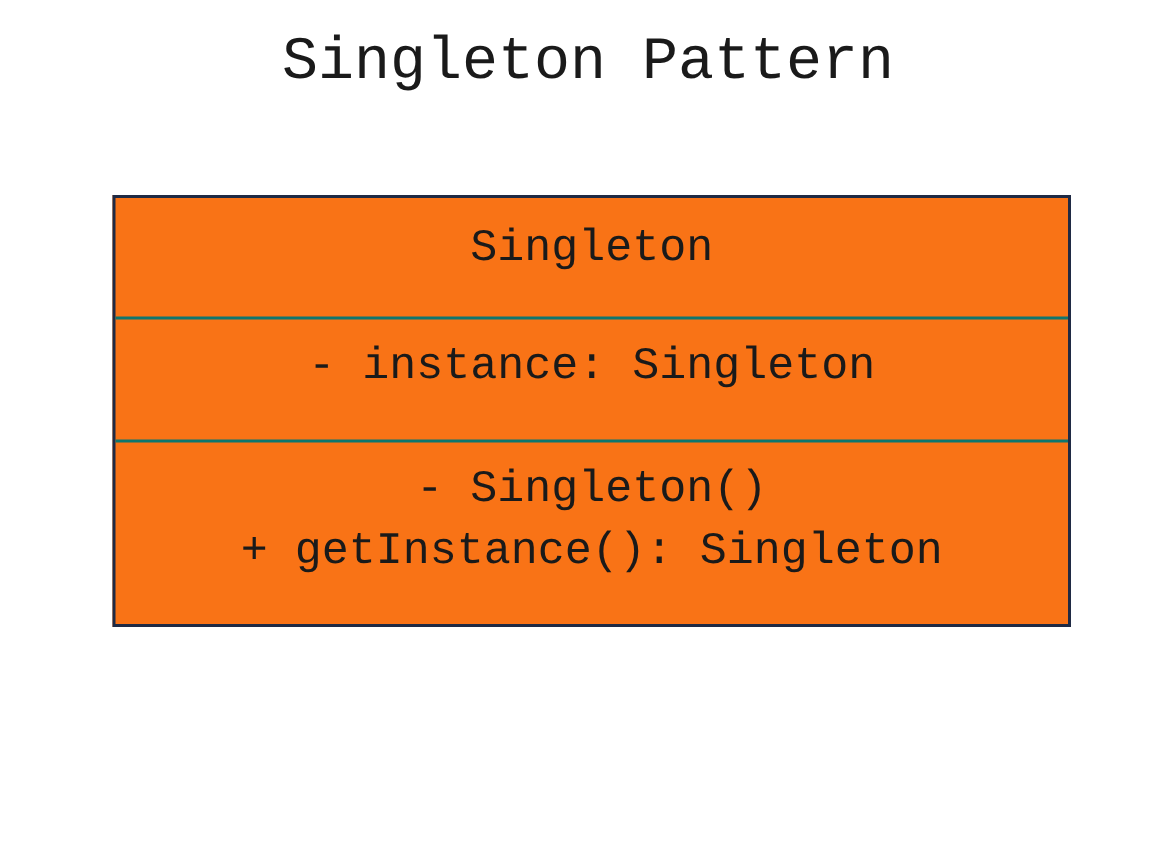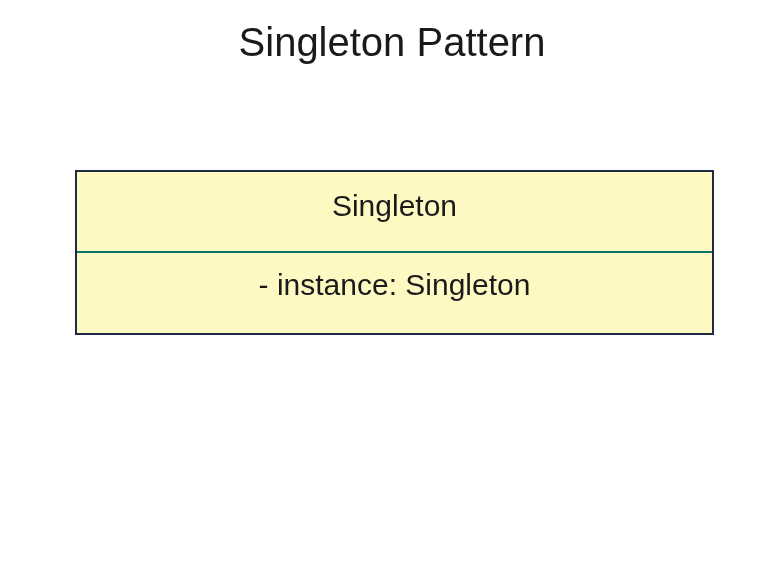--- a/index.html
+++ b/index.html
@@ -8,38 +8,38 @@
     width: 784px;
     height: 570px;
     background: #ffffff;
     font-family: "Segoe UI", Arial, sans-serif;
     color: #1a1a1a;
   }
   .canvas {
     width: 784px;
     height: 509px;
     position: relative;
+    font-family: Liberation Mono, monospace;
   }
   .title {
     position: absolute;
     top: 20px;
     left: 0;
     right: 0;
     text-align: center;
     font-size: 40px;
     font-weight: 400;
   }
   .uml-class {
     position: absolute;
     top: 130px;
     left: 75px;
     width: 635px;
     border: 2px solid #1f2a44;
-    background: #fef9c3;
-    margin-top: 40px;
+    background: #f97316;
   }
   .section {
     text-align: center;
     padding: 12px 10px 28px 10px;
     font-size: 30px;
     line-height: 1.35;
   }
   .section + .section {
     border-top: 2px solid #0f766e;
   }
@@ -59,16 +59,20 @@
   <div class="uml-class">
 
     <div class="section name">
       <span class="line">Singleton</span>
     </div>
 
     <div class="section">
       <span class="line">-  instance: Singleton</span>
     </div>
 
+    <div class="section">
+      <span class="line">- Singleton()</span>
+      <span class="line">+  getInstance(): Singleton</span>
+    </div>
 
   </div>
 
 </div>
 
 </body></html>

